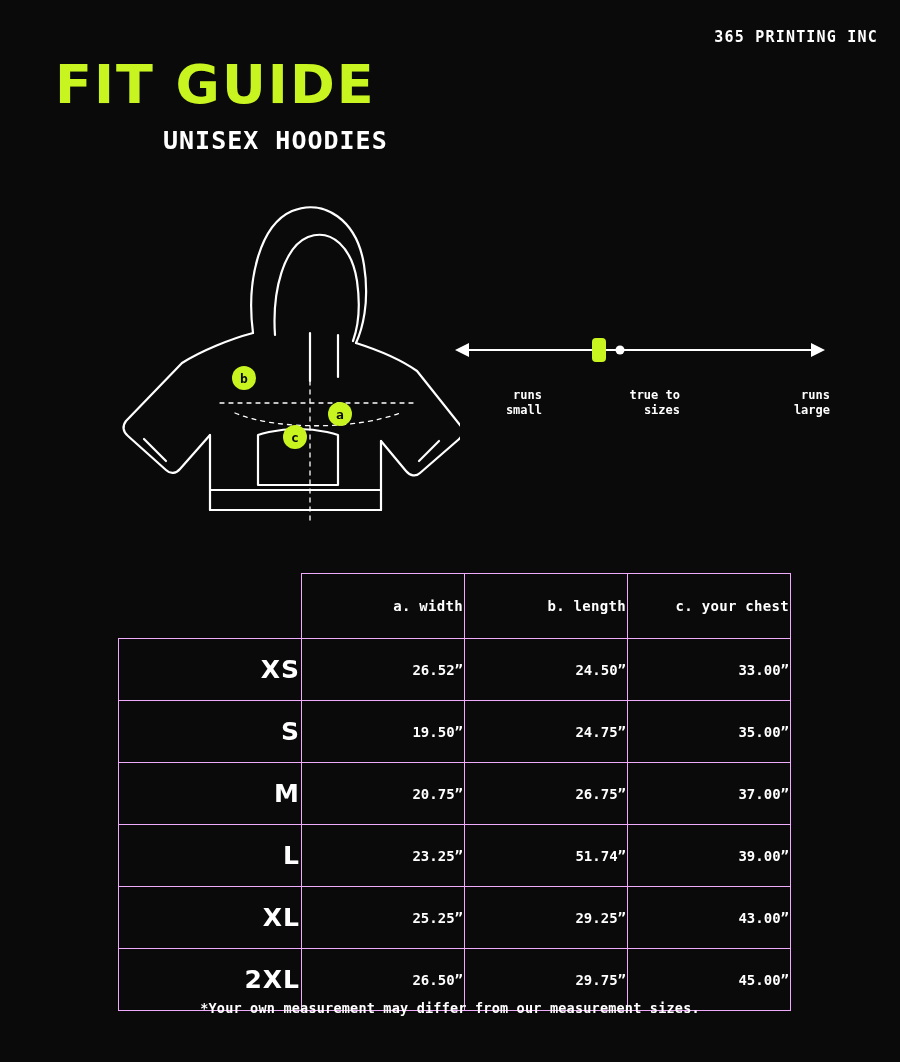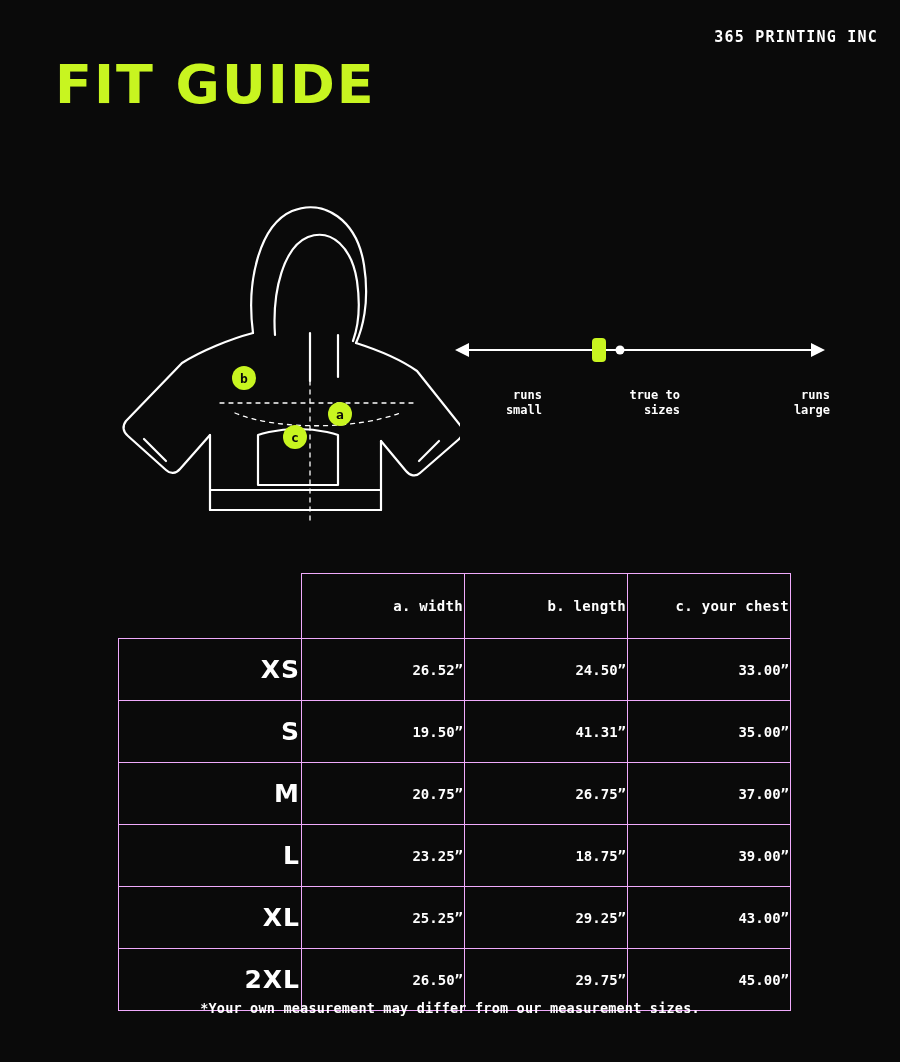--- a/index.html
+++ b/index.html
@@ -169,20 +169,21 @@
   }
 </style>
 </head>
 <body>
 
 <div class="page">
 
   <div class="brand">365 PRINTING INC</div>
 
   <div class="title">FIT GUIDE</div>
+  <div class="subtitle">UNISEX HOODIES</div>
 
   <div class="hoodie">
     <svg width="390" height="350" viewBox="0 0 390 350" fill="none" xmlns="http://www.w3.org/2000/svg">
       <g stroke="#ffffff" stroke-width="2.2" fill="none" stroke-linejoin="round" stroke-linecap="round">
 
         <path d="M183 148 C176 95 190 40 222 26 C254 13 287 35 294 80 C300 118 292 145 286 158"></path>
         <path d="M205 150 C202 105 214 62 238 52 C262 43 282 63 287 96 C291 124 287 145 283 156"></path>
 
         <path d="M183 148 C160 154 131 166 112 178 L56 236 C52 241 53 247 58 251 L96 285 C100 289 106 289 110 284 L140 250"></path>
         <path d="M286 158 C308 165 330 174 347 186 L390 240 C394 245 393 251 388 255 L350 288 C346 292 340 291 336 286 L311 256"></path>
@@ -260,33 +261,33 @@
       <tbody>
         <tr>
           <td class="size-cell">XS</td>
           <td class="val-cell">26.52”</td>
           <td class="val-cell">24.50”</td>
           <td class="val-cell">33.00”</td>
         </tr>
         <tr>
           <td class="size-cell">S</td>
           <td class="val-cell">19.50”</td>
-          <td class="val-cell">41.31”</td>
+          <td class="val-cell">24.75”</td>
           <td class="val-cell">35.00”</td>
         </tr>
         <tr>
           <td class="size-cell">M</td>
           <td class="val-cell">20.75”</td>
           <td class="val-cell">26.75”</td>
           <td class="val-cell">37.00”</td>
         </tr>
         <tr>
           <td class="size-cell">L</td>
           <td class="val-cell">23.25”</td>
-          <td class="val-cell">18.75”</td>
+          <td class="val-cell">51.74”</td>
           <td class="val-cell">39.00”</td>
         </tr>
         <tr>
           <td class="size-cell">XL</td>
           <td class="val-cell">25.25”</td>
           <td class="val-cell">29.25”</td>
           <td class="val-cell">43.00”</td>
         </tr>
         <tr>
           <td class="size-cell">2XL</td>

